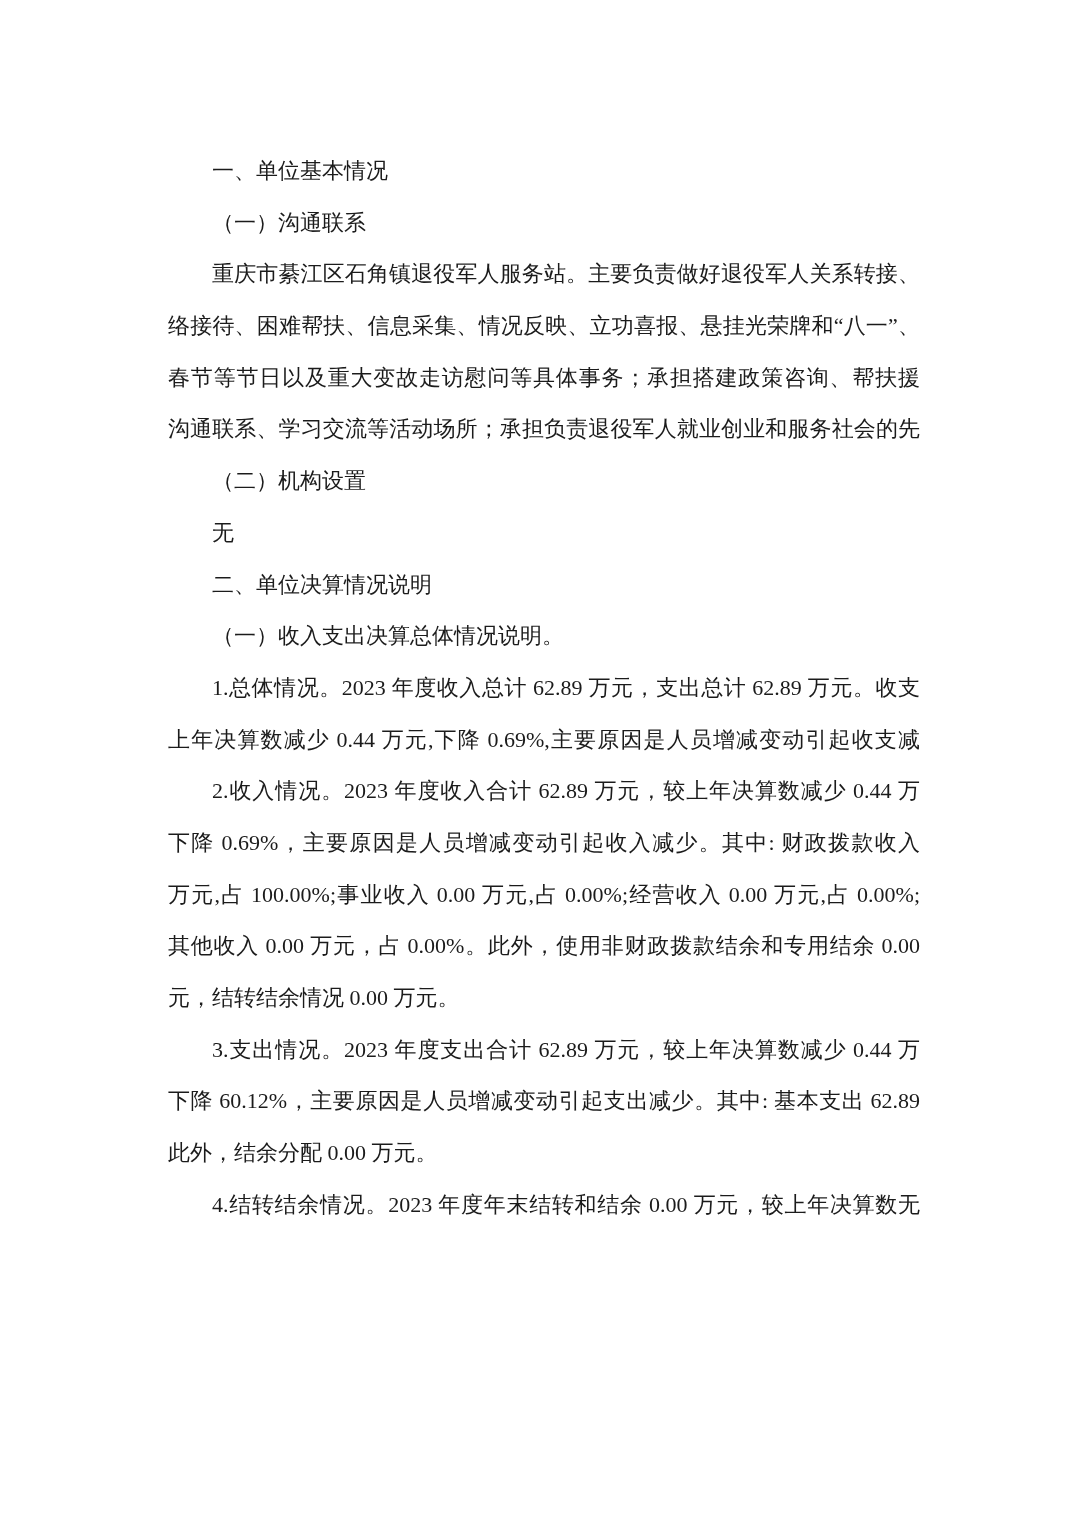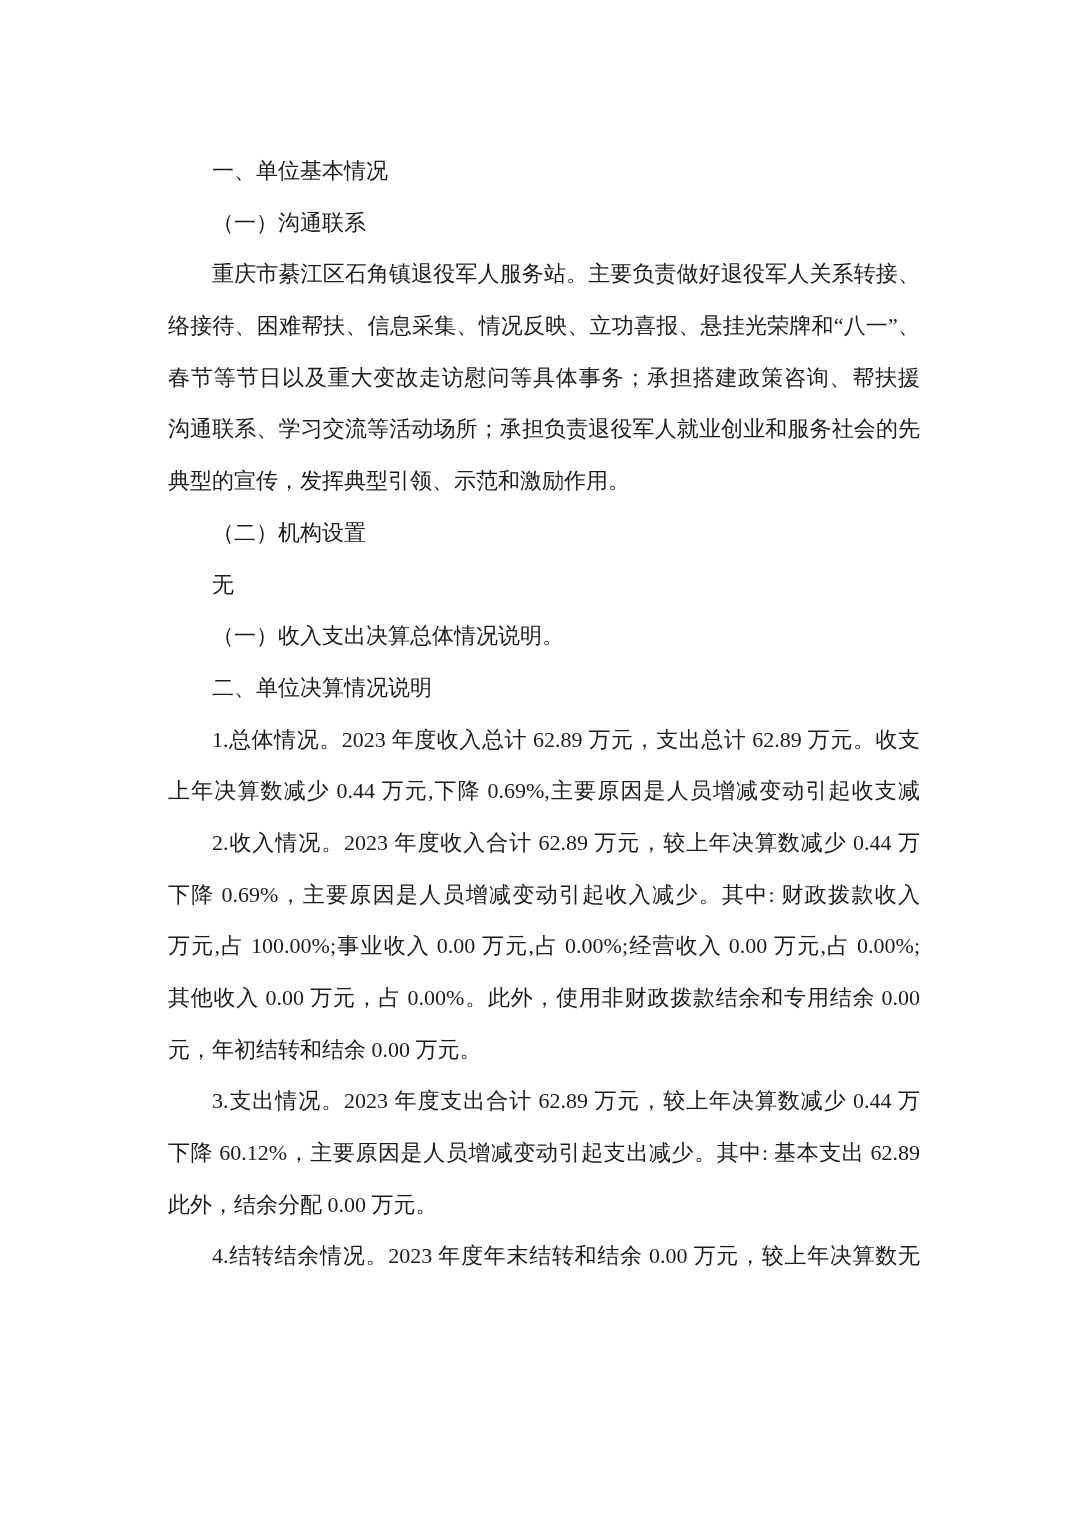--- a/index.html
+++ b/index.html
@@ -49,30 +49,29 @@
 <body>
 
 <div class="doc-page">
   <div class="doc-body">
       <div class="line indent">一、单位基本情况</div>
       <div class="line indent">（一）沟通联系</div>
       <div class="line indent justify">重庆市綦江区石角镇退役军人服务站。主要负责做好退役军人关系转接、联</div>
       <div class="line justify">络接待、困难帮扶、信息采集、情况反映、立功喜报、悬挂光荣牌和“八一”、</div>
       <div class="line justify">春节等节日以及重大变故走访慰问等具体事务；承担搭建政策咨询、帮扶援助、</div>
       <div class="line justify">沟通联系、学习交流等活动场所；承担负责退役军人就业创业和服务社会的先进</div>
-      <div class="line">典型的宣传，发挥典型引领、示范和激励作用。</div>
       <div class="line indent">（二）机构设置</div>
       <div class="line indent">无</div>
+      <div class="line indent">二、单位决算情况说明</div>
       <div class="line indent">（一）收入支出决算总体情况说明。</div>
-      <div class="line indent">二、单位决算情况说明</div>
       <div class="line indent justify">1.总体情况。2023 年度收入总计 62.89 万元，支出总计 62.89 万元。收支较</div>
       <div class="line justify">上年决算数减少 0.44 万元,下降 0.69%,主要原因是人员增减变动引起收支减少。</div>
       <div class="line indent justify">2.收入情况。2023 年度收入合计 62.89 万元，较上年决算数减少 0.44 万元，</div>
       <div class="line justify">下降 0.69%，主要原因是人员增减变动引起收入减少。其中: 财政拨款收入 62.89</div>
       <div class="line justify">万元,占 100.00%;事业收入 0.00 万元,占 0.00%;经营收入 0.00 万元,占 0.00%;</div>
       <div class="line justify">其他收入 0.00 万元，占 0.00%。此外，使用非财政拨款结余和专用结余 0.00 万</div>
-      <div class="line">元，年初结转和结余 0.00 万元。</div>
+      <div class="line">元，结转结余情况 0.00 万元。</div>
       <div class="line indent justify">3.支出情况。2023 年度支出合计 62.89 万元，较上年决算数减少 0.44 万元，</div>
       <div class="line justify">下降 60.12%，主要原因是人员增减变动引起支出减少。其中: 基本支出 62.89 万</div>
       <div class="line">此外，结余分配 0.00 万元。</div>
       <div class="line indent justify">4.结转结余情况。2023 年度年末结转和结余 0.00 万元，较上年决算数无增</div>
     </div>
 </div>
 
 </body></html>

